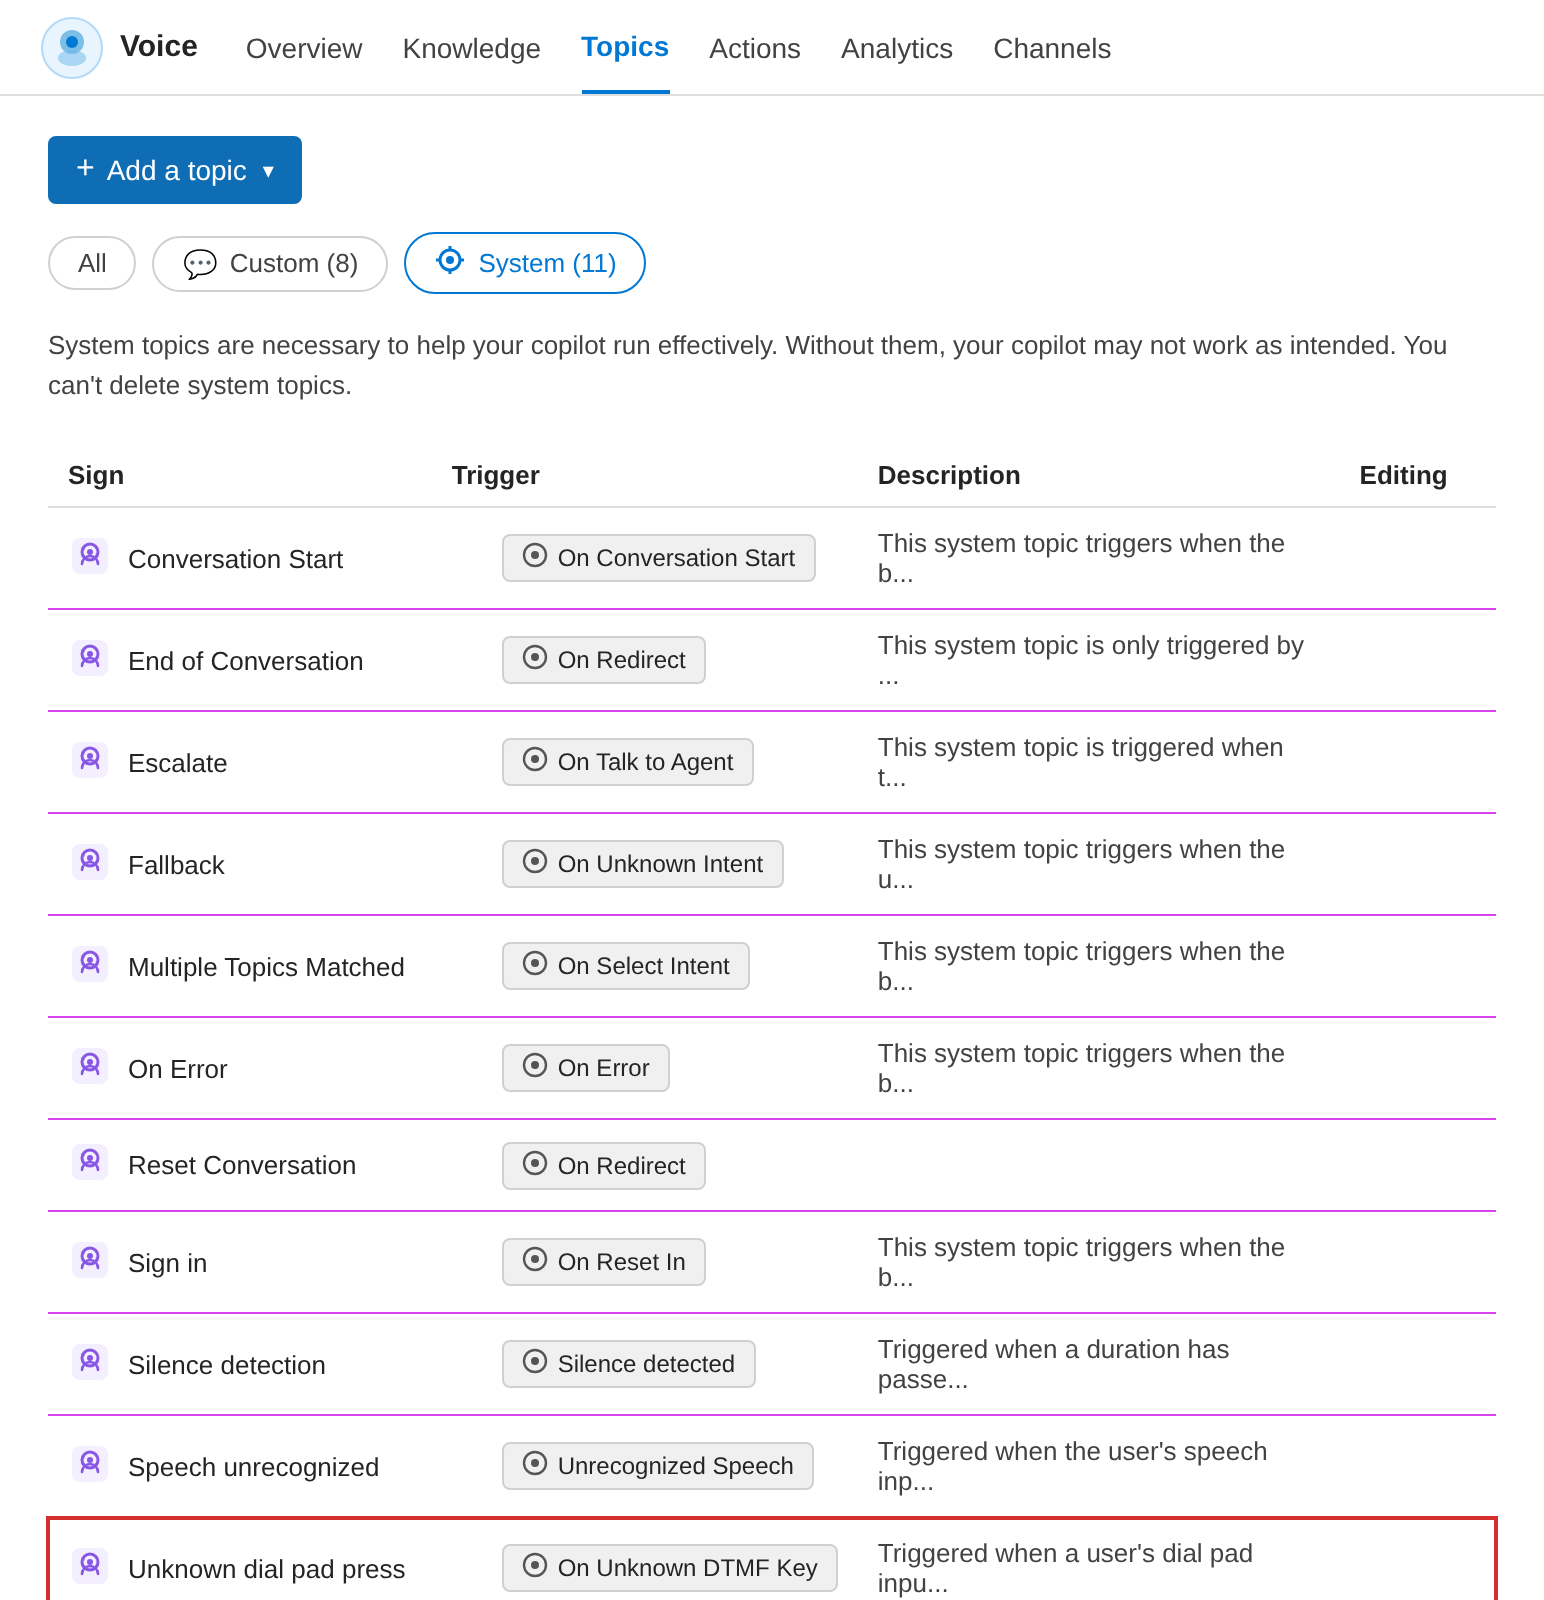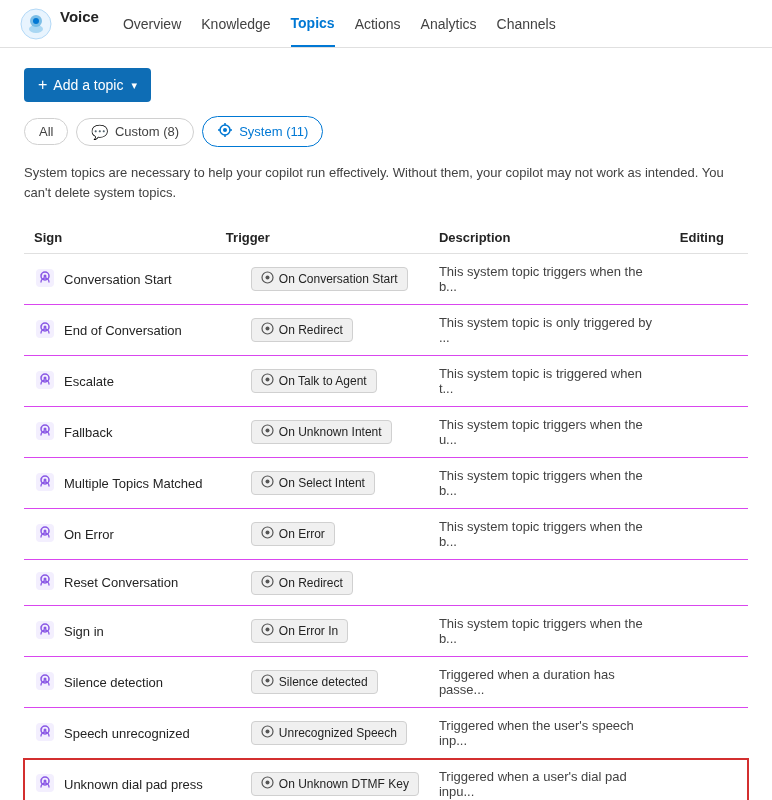--- a/index.html
+++ b/index.html
@@ -16,20 +16,21 @@
     .top-nav {
       display: flex;
       align-items: center;
       padding: 0 20px;
       height: 48px;
       border-bottom: 1px solid #e0e0e0;
       gap: 24px;
     }
     .nav-logo {
       display: flex;
+      align-items: center;
       gap: 8px;
     }
     .nav-logo-icon {
       width: 32px;
       height: 32px;
     }
     .nav-app-name {
       font-weight: 600;
       font-size: 15px;
     }
@@ -415,21 +416,21 @@
       <circle cx="7.5" cy="7.5" r="1" fill="#8957e5" opacity="0.5"></circle>
     </svg></span>
       <span>Sign in</span>
     </div>
           </td>
           <td class="col-trigger"><span class="trigger-badge">
       <span class="trigger-icon"><svg width="13" height="13" viewBox="0 0 13 13" fill="none">
       <circle cx="6.5" cy="6.5" r="5.5" stroke="#555" stroke-width="1.2" fill="none"></circle>
       <circle cx="6.5" cy="6.5" r="2" fill="#555"></circle>
     </svg></span>
-      <span>On Error In</span>
+      <span>On Reset In</span>
     </span></td>
           <td class="col-desc desc-cell">This system topic triggers when the b...</td>
           <td class="col-editing"></td>
         </tr>
         <tr>
           <td class="col-name">
             <div class="name-cell">
       <span><svg width="22" height="22" viewBox="0 0 22 22" fill="none" xmlns="http://www.w3.org/2000/svg">
       <rect x="2" y="2" width="18" height="18" rx="4" fill="#f3effe"></rect>
       <circle cx="11" cy="9" r="4" stroke="#8957e5" stroke-width="1.5" fill="none"></circle>

